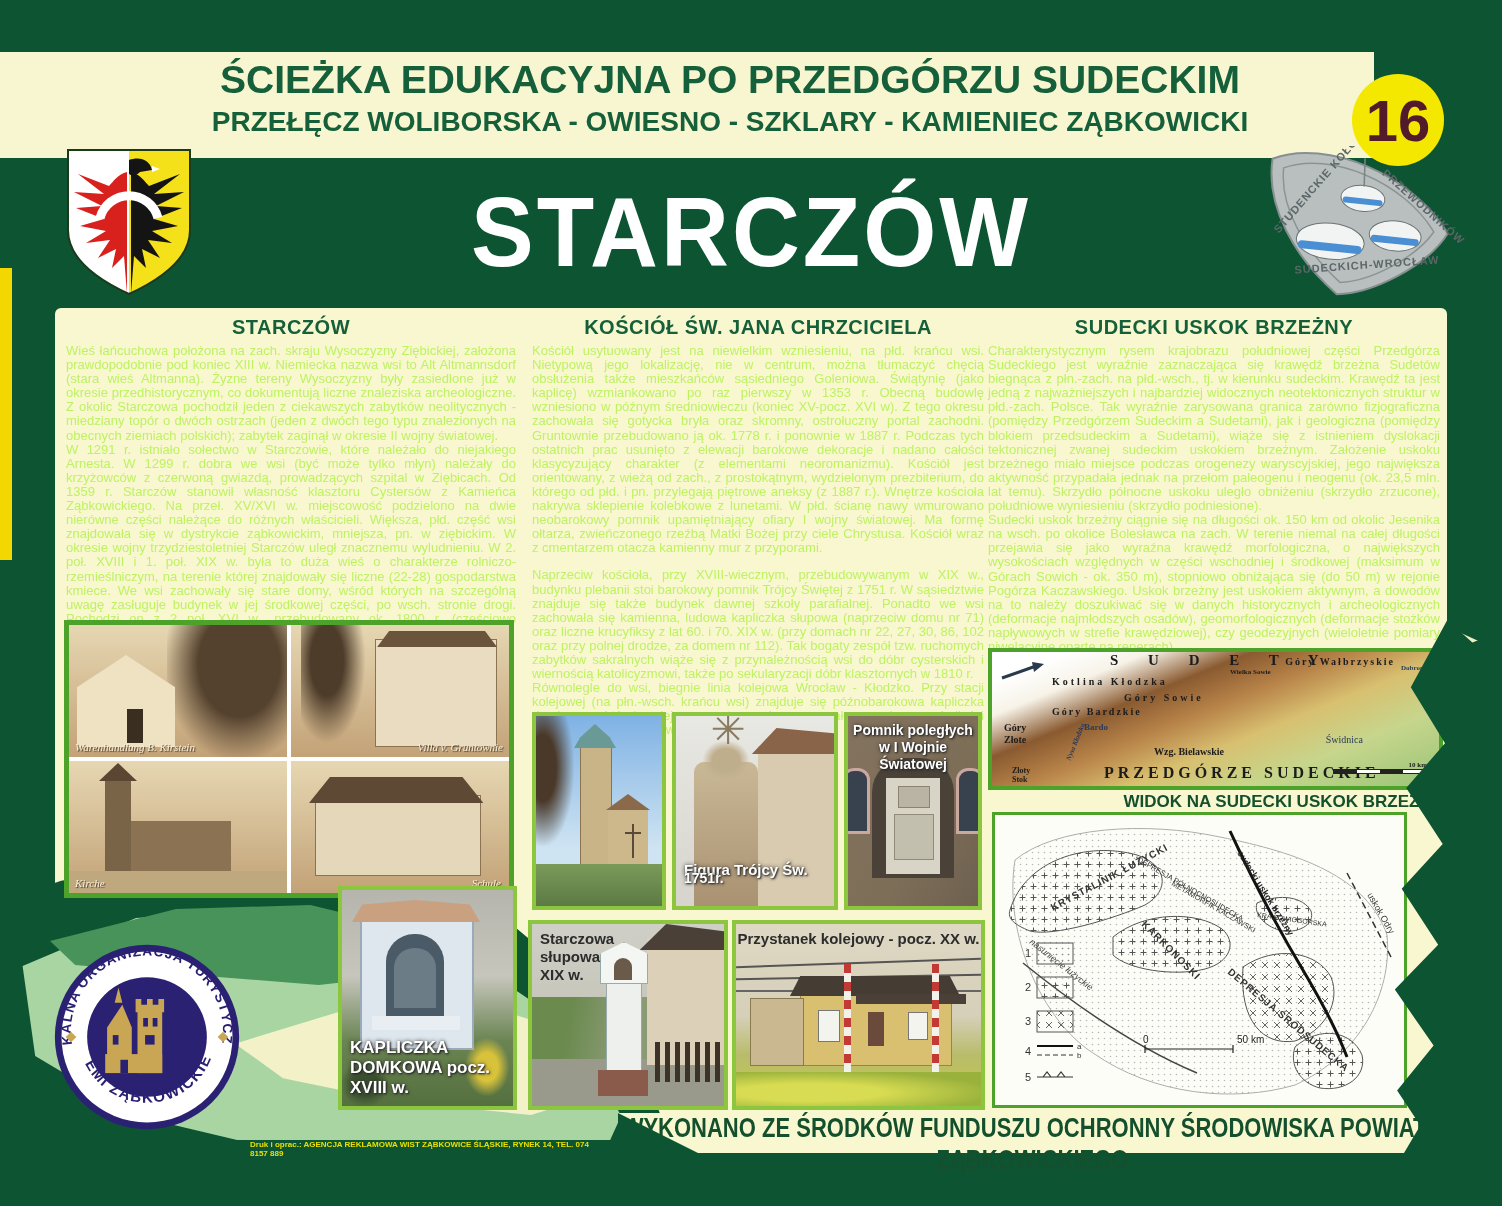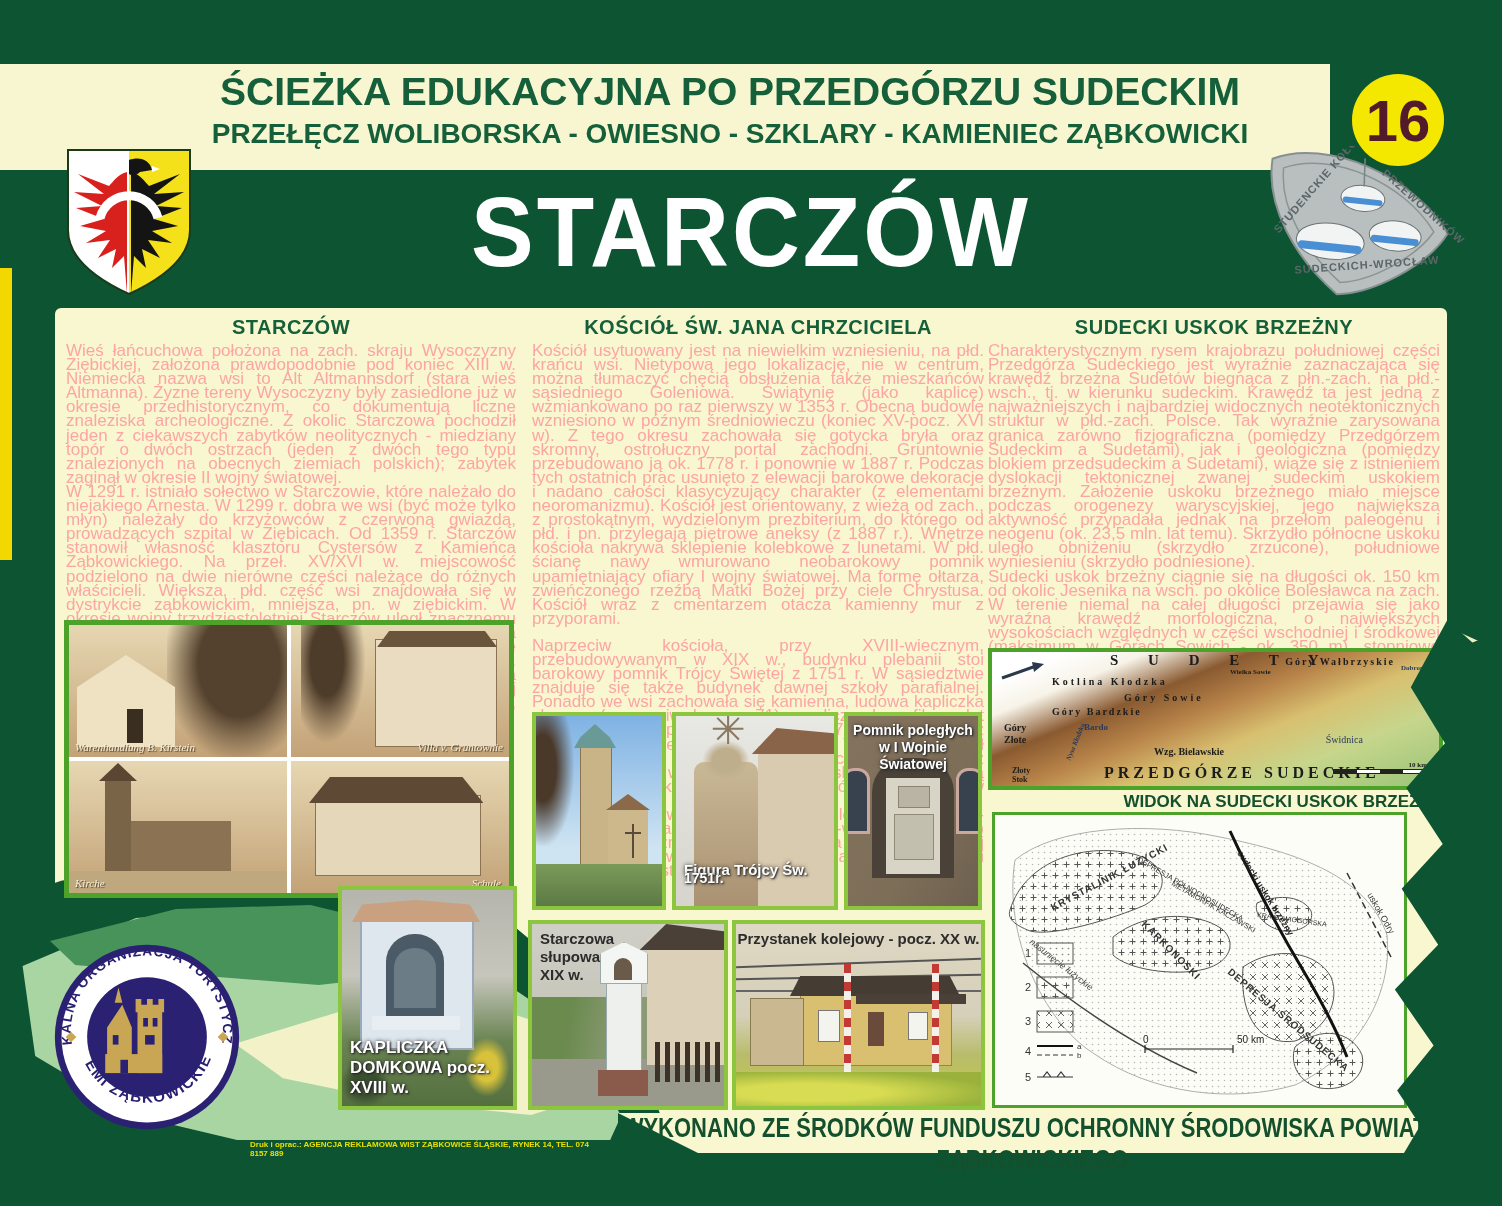--- a/index.html
+++ b/index.html
@@ -1,38 +1,38 @@
 <!DOCTYPE html>
 <html><head>
 <meta charset="utf-8">
 <style>
   html,body{margin:0;padding:0;background:#333;}
   .page{position:relative;width:1502px;height:1206px;background:#0d5433;overflow:hidden;
         font-family:"Liberation Sans",sans-serif;}
   .abs{position:absolute;}
   
-  .band{left:0;top:64px;width:1330px;height:106px;background:#f8f6d0;z-index:2;}
+  .band{left:0;top:52px;width:1330px;height:106px;background:#f8f6d0;z-index:2;padding-left:44px;}
   .band-l1{top:6px;left:0;width:1460px;text-align:center;font-size:39px;font-weight:bold;
            color:#15603a;letter-spacing:0px;}
   .band-l2{top:54px;left:0;width:1460px;text-align:center;font-size:28px;font-weight:bold;color:#15603a;}
   .circle16{left:1352px;top:74px;width:92px;height:92px;border-radius:50%;background:#f4e700;
             display:flex;align-items:center;justify-content:center;font-size:58px;font-weight:bold;
             color:#531b2a;z-index:3;}
   .big-title{top:178px;left:0;width:1502px;text-align:center;color:#fff;font-size:94px;
              font-weight:bold;letter-spacing:3px;z-index:2;transform:scaleY(1.05);}
   
   .panel{left:55px;top:308px;width:1392px;height:805px;background:#f9f7cf;border-radius:6px;z-index:1;}
   .strip{left:618px;top:1113px;width:829px;height:40px;background:#f9f7cf;z-index:3;}
   .funding{width:100%;text-align:center;margin-top:5px;font-size:22px;font-weight:bold;
            color:#14502d;transform:scaleY(1.25);letter-spacing:0px;}
   .credit{left:250px;top:1140px;width:340px;font-size:8px;font-weight:bold;color:#e8e000;z-index:4;}
   
   .col{z-index:2;}
   .col h2{margin:0 0 5px 0;text-align:center;font-size:20px;color:#15603a;letter-spacing:0.5px;}
-  .col p{margin:0;font-size:17px;line-height:14.1px;text-align:justify;color:#fca5a5;}
+  .col p{margin:0;font-size:13px;line-height:14.1px;text-align:justify;color:#bef264;}
   .col p.gap{margin-top:13px;}
   
   .ph{border:4px solid #8cc63f;background:#ccc;overflow:hidden;z-index:3;}
   .ph-inner{position:relative;width:100%;height:100%;overflow:hidden;}
   .cap-w{position:absolute;color:#fff;font-weight:bold;text-shadow:1px 1px 2px #222,0 0 4px #333;}
   .cap-d{position:absolute;color:#2c2c2c;font-weight:bold;}
   
   .collage{left:64px;top:620px;width:440px;height:268px;border:5px solid #4da32a;background:#fff;
            display:grid;grid-template-columns:1fr 1fr;grid-template-rows:1fr 1fr;gap:4px;z-index:3;}
   .sep{position:relative;background:linear-gradient(#e6d7b2,#c3a277);overflow:hidden;}

